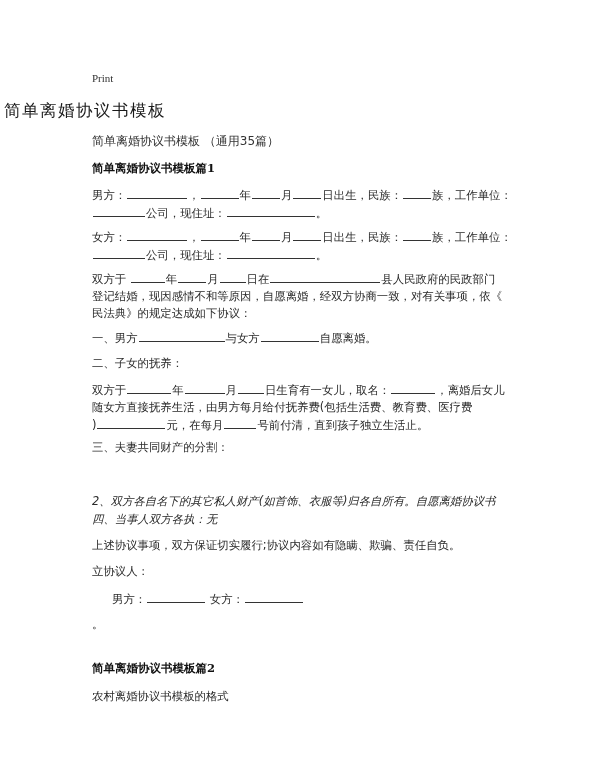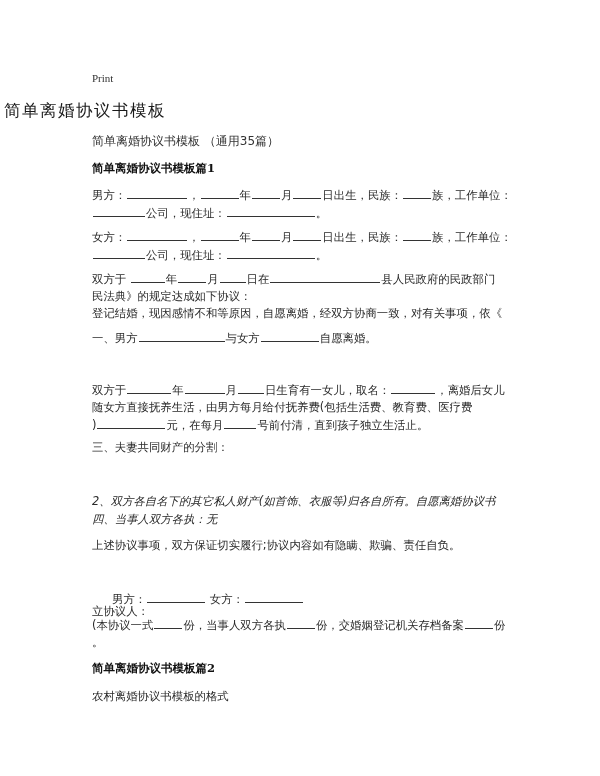--- a/index.html
+++ b/index.html
@@ -62,30 +62,31 @@
     </span>
     <span class="line">
       <span class="blank" style="width:52px"></span><span>公司，现住址：</span><span class="blank" style="width:88px"></span><span>。</span>
     </span>
   </div>
 
   <div class="para" style="top:270px;">
     <span class="line">
       <span>双方于</span> <span class="blank" style="width:34px"></span><span>年</span><span class="blank" style="width:28px"></span><span>月</span><span class="blank" style="width:26px"></span><span>日在</span><span class="blank" style="width:110px"></span><span>县人民政府的民政部门</span>
     </span>
+    <span class="line">登记结婚，现因感情不和等原因，自愿离婚，经双方协商一致，对有关事项，依《</span>
     <span class="line">民法典》的规定达成如下协议：</span>
-    <span class="line">登记结婚，现因感情不和等原因，自愿离婚，经双方协商一致，对有关事项，依《</span>
   </div>
 
   <div class="para" style="top:329px;">
     <span class="line">
       <span>一、男方</span><span class="blank" style="width:86px"></span><span>与女方</span><span class="blank" style="width:58px"></span><span>自愿离婚。</span>
     </span>
   </div>
 
+  <div class="para" style="top:355px;">二、子女的抚养：</div>
 
   <div class="para" style="top:381px;">
     <span class="line">
       <span>双方于</span><span class="blank" style="width:44px"></span><span>年</span><span class="blank" style="width:40px"></span><span>月</span><span class="blank" style="width:26px"></span><span>日生育有一女儿，取名：</span><span class="blank" style="width:44px"></span><span>，离婚后女儿</span>
     </span>
     <span class="line">随女方直接抚养生活，由男方每月给付抚养费(包括生活费、教育费、医疗费</span>
     <span class="line">
       <span>)</span><span class="blank" style="width:68px"></span><span>元，在每月</span><span class="blank" style="width:32px"></span><span>号前付清，直到孩子独立生活止。</span>
     </span>
   </div>
@@ -93,32 +94,29 @@
   <div class="para" style="top:439px;">三、夫妻共同财产的分割：</div>
 
 
   <div class="para" style="top:493px;font-style:italic;">
     <span class="line">2、双方各自名下的其它私人财产(如首饰、衣服等)归各自所有。自愿离婚协议书</span>
     <span class="line">四、当事人双方各执：无</span>
   </div>
 
   <div class="para" style="top:537px;">上述协议事项，双方保证切实履行;协议内容如有隐瞒、欺骗、责任自负。</div>
 
-  <div class="para" style="top:563px;margin-top:40px;">立协议人：</div>
+  <div class="para" style="top:563px;">立协议人：</div>
 
   <div class="para" style="top:590px;margin-left:20px;">
     <span class="line">
       <span>男方：</span><span class="blank" style="width:58px"></span> <span>女方：</span><span class="blank" style="width:58px"></span>
     </span>
   </div>
 
   <div class="para" style="top:616px;">
-    <span class="line">
-      <span>(本协议一式</span><span class="blank" style="width:28px"></span><span>份，当事人双方各执</span><span class="blank" style="width:28px"></span><span>份，交婚姻登记机关存档备案</span><span class="blank" style="width:28px"></span><span>份</span>
-    </span>
     <span class="line">。</span>
   </div>
 
   <div class="section-heading" style="top:661px;">简单离婚协议书模板篇2</div>
 
   <div class="para" style="top:688px;">农村离婚协议书模板的格式</div>
 
 </div>
 
 </body></html>

